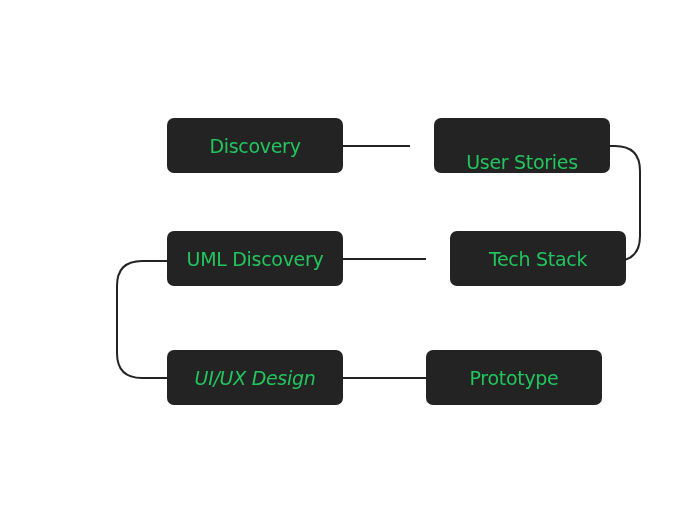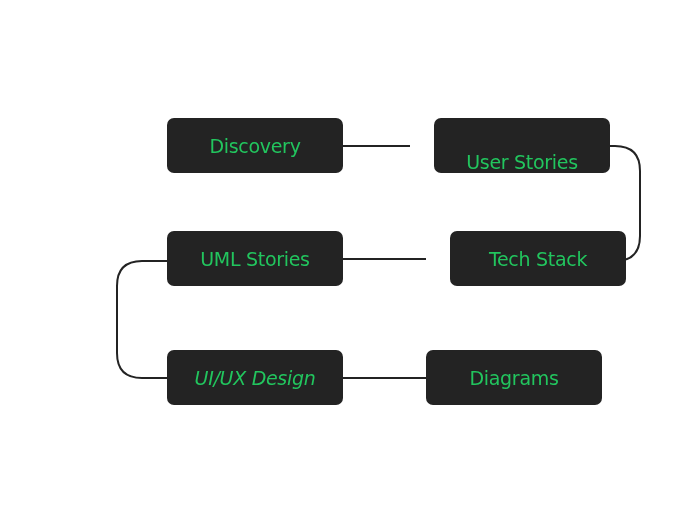--- a/index.html
+++ b/index.html
@@ -31,20 +31,20 @@
 <div class="node" style="left:167px; top:118px;">
   <span>Discovery</span>
 </div>
 <div class="node" style="left:434px; top:118px;align-items:flex-end;">
   <span>User Stories</span>
 </div>
 <div class="node" style="left:450px; top:231px;">
   <span>Tech Stack</span>
 </div>
 <div class="node" style="left:167px; top:231px;">
-  <span>UML Stories</span>
+  <span>UML Discovery</span>
 </div>
 <div class="node" style="left:167px; top:350px;font-style:italic;">
   <span>UI/UX Design</span>
 </div>
 <div class="node" style="left:426px; top:350px;">
-  <span>Diagrams</span>
+  <span>Prototype</span>
 </div>
 
 </body></html>

